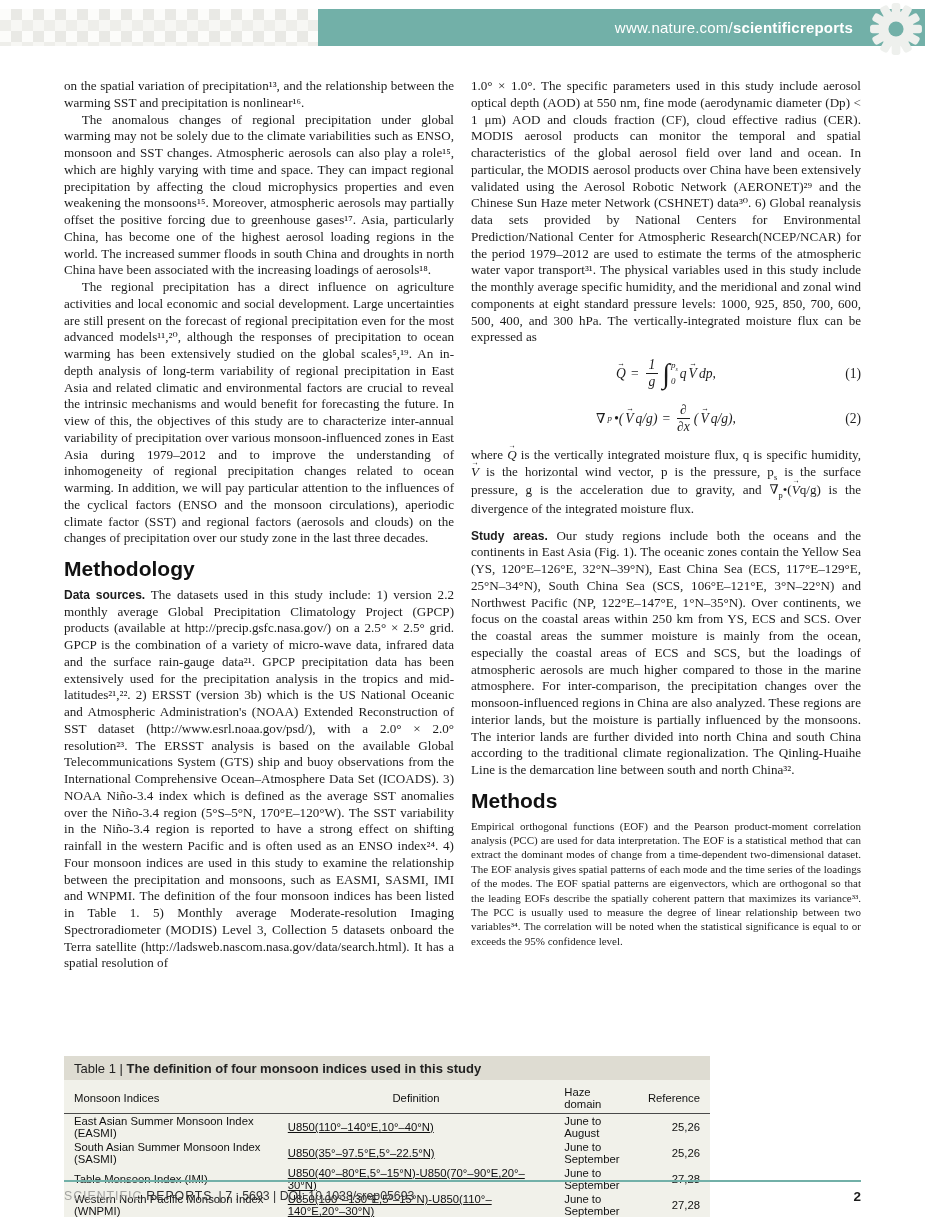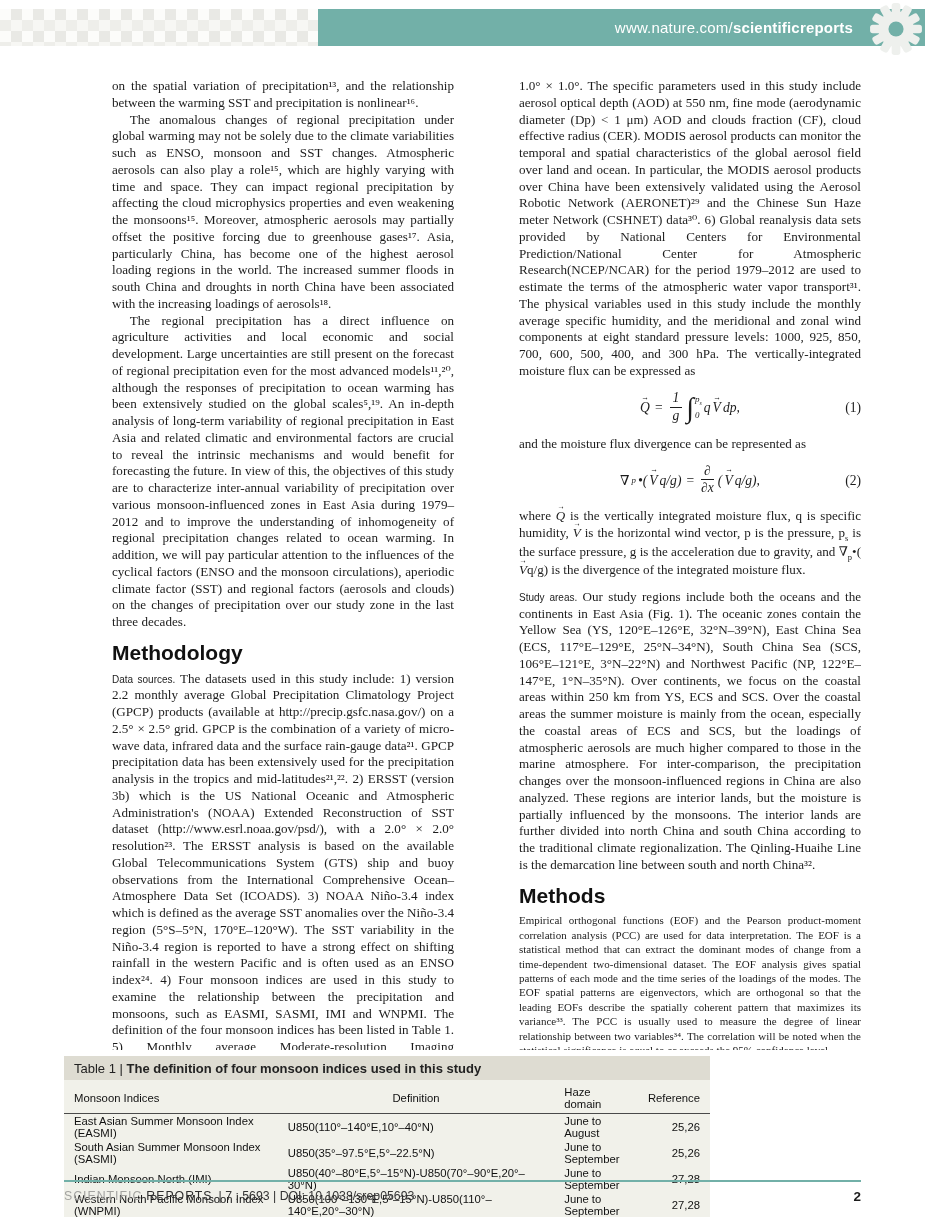--- a/index.html
+++ b/index.html
@@ -23,29 +23,29 @@
     font-size:15px; letter-spacing:0.2px;text-align:center;
   }
   .hdr-url b { font-weight:bold; }
   .gear { position:absolute; right:2px; top:-7px; width:54px; height:54px; }
 
   
   .main {
     position:absolute; top:78px; left:64px; width:797px; height:972px;
     display:flex; gap:17px; overflow:hidden;
   }
-  .col { width:390px; text-align:justify; font-size:13.1px; line-height:1.28;margin-left:48px; }
+  .col { width:390px; text-align:justify; font-size:13.1px; line-height:1.28; }
   .col p { margin:0; text-indent:1.35em; }
   .col p.noindent { text-indent:0; }
   h2.sec {
     font-family:"Liberation Sans","DejaVu Sans",sans-serif;
     font-size:21px; font-weight:bold; color:#111;
     margin:9px 0 4px 0; text-align:left; text-indent:0;
   }
-  .runin { font-family:"Liberation Sans","DejaVu Sans",sans-serif; font-weight:normal; font-size:10px; }
+  .runin { font-family:"Liberation Sans","DejaVu Sans",sans-serif; font-weight:bold; font-size:12px; }
   .small { font-size:11px; line-height:1.31; }
 
   
   .equation {
     position:relative; display:flex; align-items:center; justify-content:center;
     margin:11px 0; font-size:13.6px; min-height:34px;
   }
   .eq-body { display:inline-flex; align-items:center; font-style:italic; }
   .eq-body > * { margin:0 1px; }
   .eqop { margin:0 4px; font-style:normal; }
@@ -69,21 +69,21 @@
   }
   .tcaption { background:#dedcd2; padding:5px 10px 4px; font-size:13px; color:#222; }
   .tcaption b { font-weight:bold; }
   table.mtab { width:100%; border-collapse:collapse; font-size:11.3px; margin-top:2px; color:#111; }
   table.mtab th {
     font-weight:normal; padding:4px 10px 3px; border-bottom:1px solid #4a4a4a; font-size:11.3px;
   }
   table.mtab td { padding:1px 10px; }
   th.c1, td.c1 { width:34%; text-align:left; }
   th.c2 { width:44%; text-align:center; }
-  td.c2 { text-align:left; }
+  td.c2 { text-align:left;text-decoration:underline; }
   th.c3, td.c3 { width:13%; text-align:left; }
   th.c4, td.c4 { width:9%; text-align:right; }
   table.mtab tr.last td { border-bottom:1px solid #4a4a4a; padding-bottom:3px; }
   .tnote { font-size:8.9px; color:#222; padding:4px 10px 5px; border-bottom:5px solid #0ea5e9; }
 
   
   .foot { position:absolute; left:64px; width:797px; top:1180px; font-family:"Liberation Sans","DejaVu Sans",sans-serif; }
   .foot-rule { height:2px; background:#72b0a8; }
   .foot-line { display:flex; align-items:flex-start; margin-top:7px; font-size:12.3px; color:#333; }
   .brand-light { color:#a3a3a0; letter-spacing:1px; }
@@ -148,21 +148,20 @@
                 <span class="lo">0</span>
               </span>
             </span>
           <span>q</span>
           <span class="vec"><span class="arrow">→</span><span>V</span></span>
           <span>dp,</span>
         </span>
         <span class="eq-label" style="position:absolute; right:0; font-style:normal;">(1)</span>
       </div>
 
-      <p class="noindent">and the moisture flux divergence can be represented as</p>
 
       <div class="equation">
         <span class="eq-body">
           <span style="font-style:normal;">∇</span>
             <sub>p</sub>
             <span>•(</span>
             <span class="vec"><span class="arrow">→</span><span>V</span></span>
             <span>q/g)</span>
           <span class="eqop">=</span>
           <span class="frac">
@@ -203,21 +202,21 @@
           <td class="c3">June to August</td>
           <td class="c4">25,26</td>
         </tr>
         <tr>
           <td class="c1">South Asian Summer Monsoon Index (SASMI)</td>
           <td class="c2">U850(35°–97.5°E,5°–22.5°N)</td>
           <td class="c3">June to September</td>
           <td class="c4">25,26</td>
         </tr>
         <tr>
-          <td class="c1">Indian Monsoon North (IMI)</td>
+          <td class="c1">Table Monsoon Index (IMI)</td>
           <td class="c2">U850(40°–80°E,5°–15°N)-U850(70°–90°E,20°–30°N)</td>
           <td class="c3">June to September</td>
           <td class="c4">27,28</td>
         </tr>
         <tr class="last">
           <td class="c1">Western North Pacific Monsoon Index (WNPMI)</td>
           <td class="c2">U850(100°–130°E,5°–15°N)-U850(110°–140°E,20°–30°N)</td>
           <td class="c3">June to September</td>
           <td class="c4">27,28</td>
         </tr>

